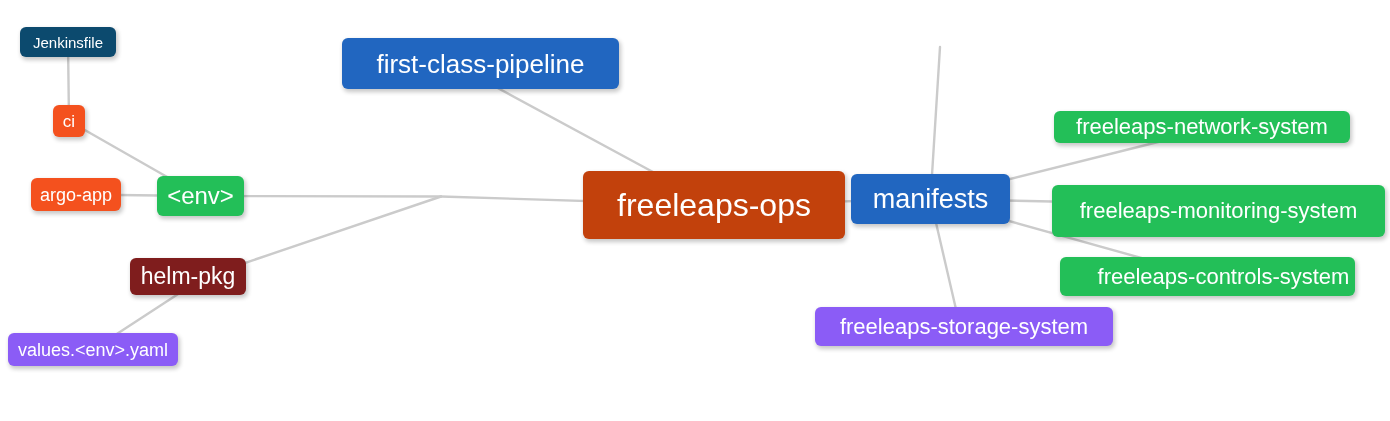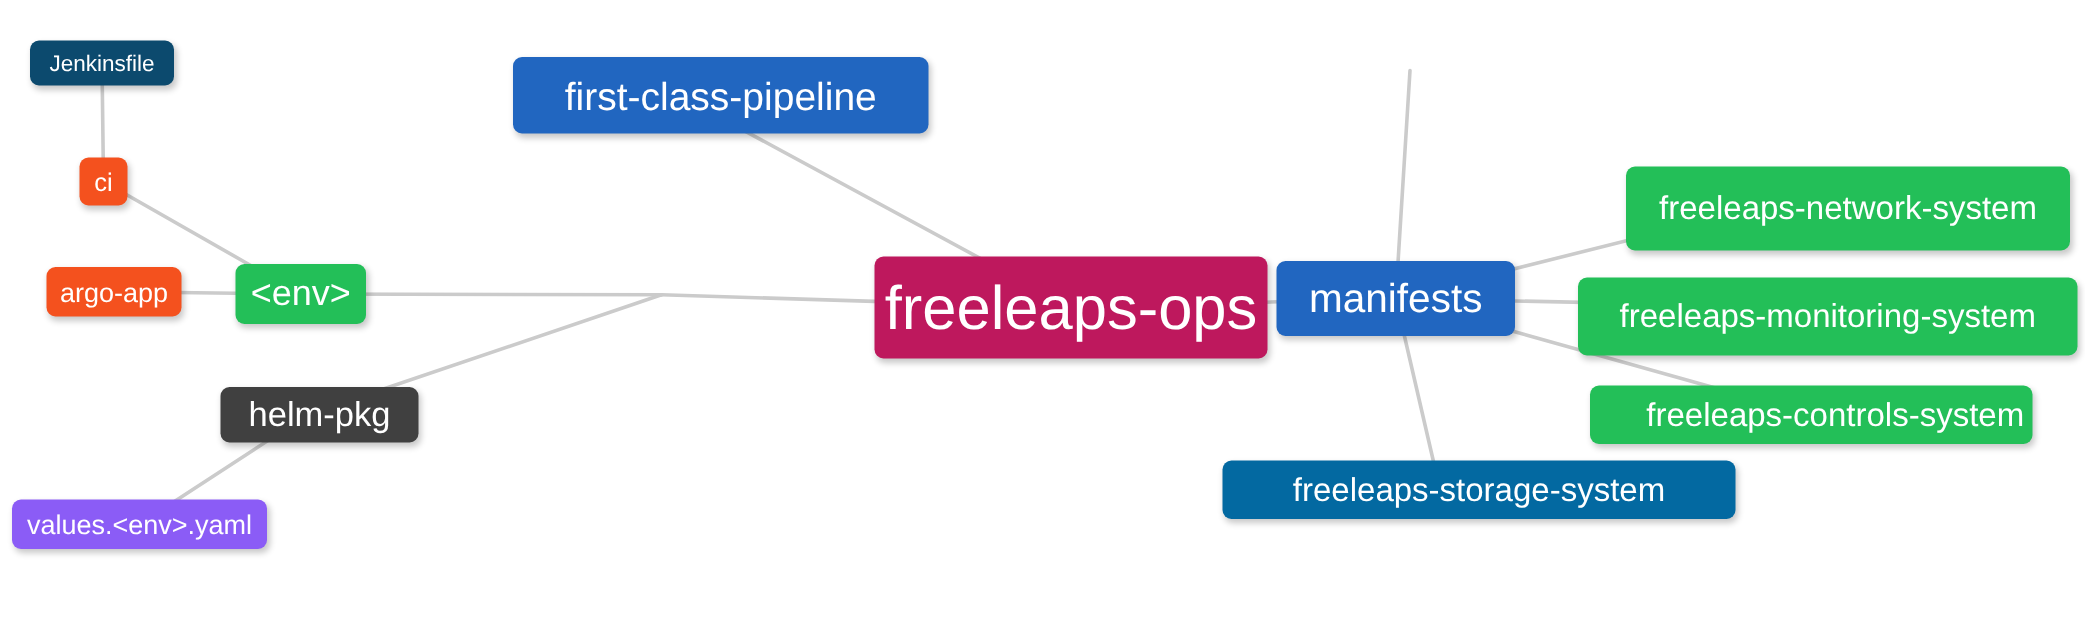--- a/index.html
+++ b/index.html
@@ -66,33 +66,33 @@
   </svg>
 
   <div class="node" style="left: 20px; top: 27px; width: 96px; height: 30px; font-size: 15px; background-color: #0c4a6e;">Jenkinsfile</div>
 
   <div class="node" style="left: 53px; top: 105px; width: 32px; height: 32px; font-size: 17px; background-color: rgb(244, 81, 30);">ci</div>
 
   <div class="node" style="left: 31px; top: 178px; width: 90px; height: 33px; font-size: 18px; background-color: rgb(244, 81, 30);">argo-app</div>
 
   <div class="node" style="left: 157px; top: 176px; width: 87px; height: 40px; font-size: 24px; background-color: rgb(35, 191, 88); text-align: center;">&lt;env&gt;</div>
 
-  <div class="node" style="left: 147px; top: 258px; width: 132px; height: 37px; font-size: 23px; background-color: #404040;">helm-pkg</div>
+  <div class="node" style="left: 130px; top: 258px; width: 116px; height: 37px; font-size: 23px; background-color: #7f1d1d;">helm-pkg</div>
 
   <div class="node" style="left: 8px; top: 333px; width: 170px; height: 33px; font-size: 18px; background-color: #8b5cf6;">values.&lt;env&gt;.yaml</div>
 
   <div class="node" style="left: 314px; top: 38px; width: 277px; height: 51px; font-size: 26px; background-color: rgb(33, 102, 192); margin-left: 28px;">first-class-pipeline</div>
 
 
-  <div class="node root-node" style="left: 583px; top: 171px; width: 262px; height: 68px; font-size: 41px; background-color: #be185d;">freeleaps-ops</div>
+  <div class="node root-node" style="left: 583px; top: 171px; width: 262px; height: 68px; font-size: 32px; background-color: #c2410c;">freeleaps-ops</div>
 
   <div class="node" style="left: 851px; top: 174px; width: 159px; height: 50px; font-size: 27px; background-color: rgb(33, 102, 192);">manifests</div>
 
 
-  <div class="node" style="left: 1054px; top: 111px; width: 296px; height: 56px; font-size: 22px; background-color: rgb(35, 191, 88); margin-left: 30px;">freeleaps-network-system</div>
+  <div class="node" style="left: 1054px; top: 111px; width: 296px; height: 32px; font-size: 22px; background-color: rgb(35, 191, 88);">freeleaps-network-system</div>
 
   <div class="node" style="left: 1052px; top: 185px; width: 333px; height: 52px; font-size: 22px; background-color: rgb(35, 191, 88);">freeleaps-monitoring-system</div>
 
   <div class="node" style="left: 1060px; top: 257px; width: 295px; height: 39px; font-size: 22px; background-color: rgb(35, 191, 88); padding-left: 32px;">freeleaps-controls-system</div>
 
-  <div class="node" style="left: 815px; top: 307px; width: 342px; height: 39px; font-size: 22px; background-color: #0369a1;">freeleaps-storage-system</div>
+  <div class="node" style="left: 815px; top: 307px; width: 298px; height: 39px; font-size: 22px; background-color: #8b5cf6;">freeleaps-storage-system</div>
 
 </div>
 
 </body></html>

